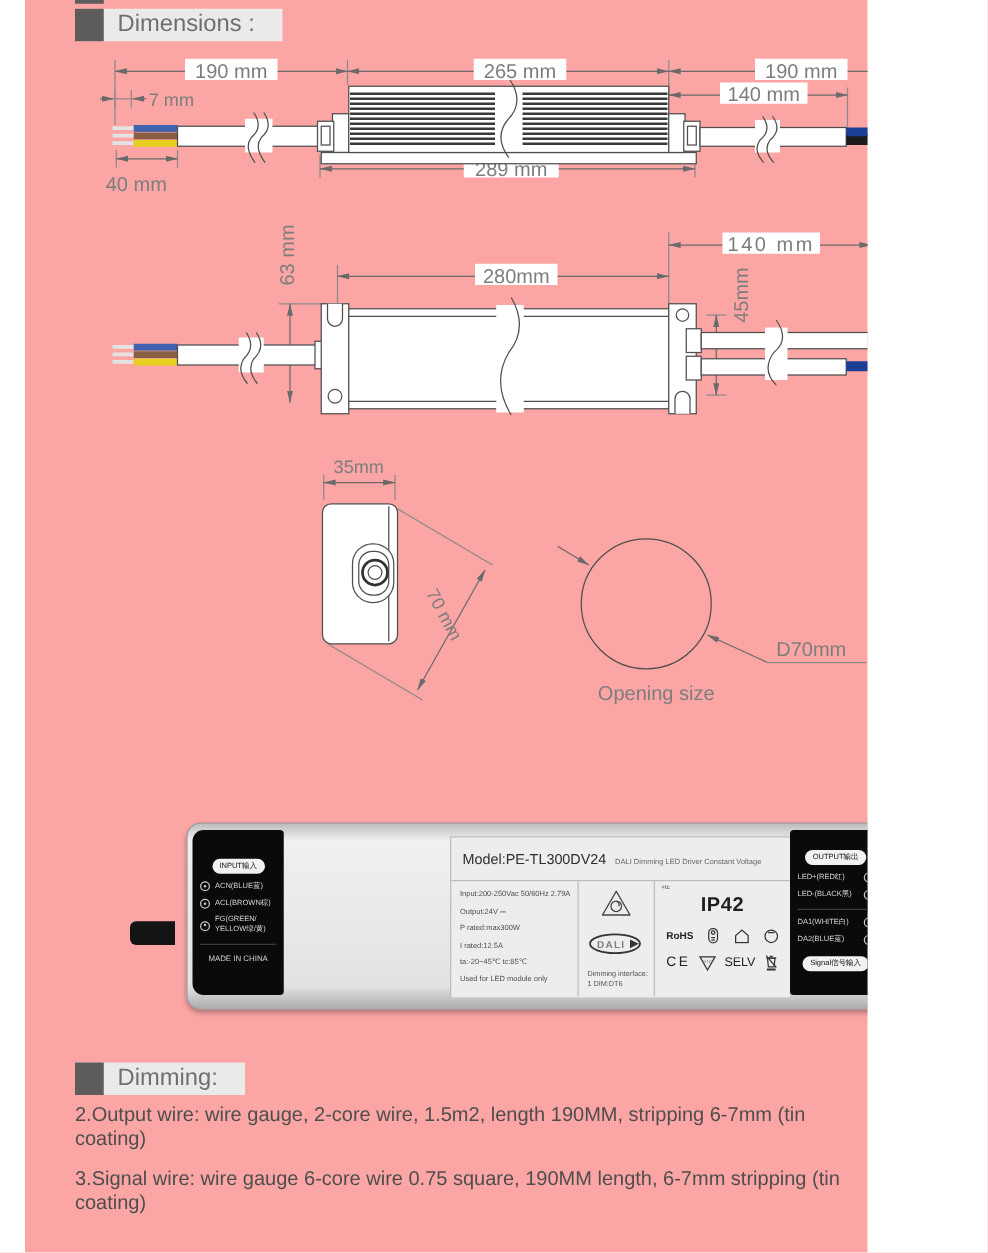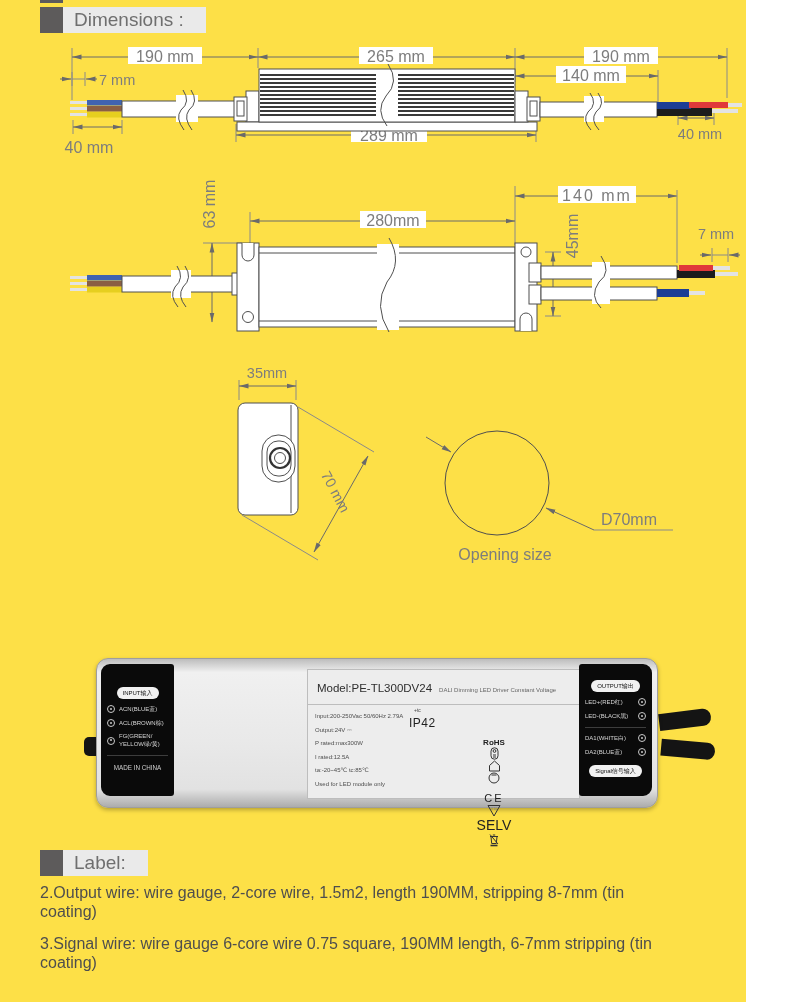--- a/index.html
+++ b/index.html
@@ -1,17 +1,17 @@
 <!DOCTYPE html>
 <html><head>
 <meta charset="utf-8">
 <style>
   html,body{margin:0;padding:0;background:#fff;}
-  .page{position:relative;width:746px;height:1002px;background:#fde047;overflow:hidden;
-        font-family:"Liberation Sans","DejaVu Sans",sans-serif;}
+  .page{position:relative;width:674px;height:1002px;background:#fca5a5;overflow:hidden;
+        font-family:"Liberation Sans","DejaVu Sans",sans-serif;margin-left:20px;}
   
   .sec{position:absolute;display:flex;align-items:center;height:26px;background:#eaeaea;padding-right:22px;}
   .sec .sq{width:23px;height:26px;background:#5d5b5b;flex:none;}
   .sec .t{font-size:19px;color:#6f6f6f;margin-left:11px;white-space:nowrap;}
   .topfrag{position:absolute;left:40px;top:0;width:23px;height:3px;background:#5d5b5b;}
   
   svg text{font-family:"Liberation Sans","DejaVu Sans",sans-serif;fill:#7d7d7d;}
   .dt{font-size:16px;} .dts{font-size:14.5px;}
   .ls{letter-spacing:2px;}
   .draw{stroke:#4f4f4f;fill:none;stroke-width:1;}
@@ -21,21 +21,21 @@
   .dim{stroke:#6a6a6a;stroke-width:1;marker-start:url(#arw);marker-end:url(#arw);}
   .dimE{stroke:#6a6a6a;stroke-width:1;marker-end:url(#arw);fill:none;}
   .dimS{stroke:#6a6a6a;stroke-width:1;marker-start:url(#arw);fill:none;}
   .wh{fill:#fff;stroke:none;}
   
   .lbl-fig{position:absolute;left:84px;top:650px;width:650px;height:170px;}
   .cable{position:absolute;background:#141414;}
   .cable.l{left:0;top:87px;width:36px;height:19px;border-radius:5px 0 0 5px;}
   .cable.r1{left:575px;top:61px;width:52px;height:17px;border-radius:0 8px 8px 0;transform:rotate(-7deg);}
   .cable.r2{left:577px;top:91px;width:54px;height:17px;border-radius:0 8px 8px 0;transform:rotate(5deg);}
-  .device{position:absolute;left:12px;top:8px;width:560px;height:148px;border-radius:12px;
+  .device{position:absolute;left:45px;top:8px;width:560px;height:148px;border-radius:12px;
           border:1px solid #9e9e9e;box-shadow:0 2px 4px rgba(0,0,0,.28);
           background:linear-gradient(180deg,#bdbdbd 0%,#f0f0f0 9%,#e9e9e9 55%,#e2e2e2 88%,#acacac 100%);}
   .panel{position:absolute;top:5px;height:132px;width:73px;background:#0a0a0a;color:#d6d6d6;overflow:hidden;}
   .panel.in{left:4px;border-radius:9px 3px 3px 9px;}
   .panel.out{right:5px;border-radius:3px 9px 9px 3px;}
   .pill{display:block;margin:0 auto;width:max-content;max-width:64px;background:#f1f1f1;color:#111;
         font-size:6px;line-height:8px;padding:2px 6px;border-radius:7px;text-align:center;}
   .panel.in .pill{margin-top:23px;}
   .panel.out .pill{margin-top:16px;}
   .trow{display:flex;align-items:center;gap:4px;padding-left:6px;margin-top:6px;font-size:6px;line-height:7px;}
@@ -50,25 +50,25 @@
   .spec-head{height:35px;border-bottom:1px solid #bdbdbd;display:flex;align-items:baseline;gap:7px;padding:12px 0 0 9px;box-sizing:border-box;}
   .model{font-size:11.5px;color:#2e2e2e;}
   .msub{font-size:6px;color:#666;}
   .spec-body{display:flex;height:92px;}
   .c1{width:101px;box-sizing:border-box;padding:5px 2px 4px 7px;font-size:6px;line-height:13.6px;color:#4e4e4e;white-space:nowrap;}
   .c2{width:62px;box-sizing:border-box;border-left:1px solid #bdbdbd;border-right:1px solid #bdbdbd;
       display:flex;flex-direction:column;align-items:center;justify-content:space-between;padding:6px 2px 5px;}
   .dimint{font-size:5.8px;line-height:8px;color:#555;align-self:flex-start;padding-left:5px;}
   .c3{flex:1;position:relative;}
   .tc{position:absolute;left:5px;top:2px;font-size:5px;color:#444;}
-  .ip{font-size:12px;font-weight:normal;color:#1f1f1f;margin-top:11px;letter-spacing:.5px;}
-  .crow{display:flex;align-items:center;justify-content:space-between;padding:0 9px;margin-top:8px;flex-direction:column;}
+  .ip{text-align:center;font-size:16px;font-weight:bold;color:#1f1f1f;margin-top:11px;letter-spacing:.5px;}
+  .crow{display:flex;align-items:center;justify-content:space-between;padding:0 9px;margin-top:8px;}
   .rohs{font-weight:bold;font-size:8px;color:#222;}
   .ce{font-size:11px;color:#222;letter-spacing:2px;}
-  .selv{font-size:14px;color:#222;}
+  .selv{font-size:10px;color:#222;}
   
   .wiring{position:absolute;left:40px;top:884px;width:720px;font-size:16px;color:#4e4e4e;}
   .wiring .item{margin:0 0 14px 0;line-height:18.5px;}
   .wiring .ln{white-space:nowrap;}
 </style>
 </head>
 <body>
 
 <div class="page">
 
@@ -278,20 +278,36 @@
         </div>
         <div class="spec-body">
           <div class="c1">
             <div>Input:200-250Vac 50/60Hz  2.79A</div>
             <div>Output:24V ⎓</div>
             <div>P rated:max300W</div>
             <div>I rated:12.5A</div>
             <div>ta:-20~45℃  tc:85℃</div>
             <div>Used for LED module only</div>
           </div>
+          <div class="c2">
+            <svg width="26" height="23" viewBox="0 0 26 23">
+              <path d="M13,2 L24,21 H2 Z" fill="none" stroke="#444" stroke-width="1.1" stroke-linejoin="round"></path>
+              <circle cx="13" cy="14" r="4.2" fill="none" stroke="#444" stroke-width="1"></circle>
+              <path d="M13,10 q3,1 2,4" fill="none" stroke="#444" stroke-width="1"></path>
+            </svg>
+            <svg width="46" height="18" viewBox="0 0 46 18">
+              <ellipse cx="22" cy="9" rx="20" ry="7.5" fill="none" stroke="#333" stroke-width="1.4"></ellipse>
+              <text x="19" y="12" text-anchor="middle" font-size="8" font-weight="bold" fill="#222" letter-spacing="1">DALI</text>
+              <path d="M34,5.5 L41,9 L34,12.5 Z" fill="#333"></path>
+            </svg>
+            <div class="dimint">
+              <div>Dimming interface:</div>
+              <div>1 DIM:DT6</div>
+            </div>
+          </div>
           <div class="c3">
             <span class="tc">+tc</span>
             <div class="ip">IP42</div>
             <div class="crow">
               <span class="rohs">RoHS</span>
               <svg width="9" height="13" viewBox="0 0 9 13">
                 <rect x="1" y="0.8" width="7" height="11.4" rx="3.4" fill="none" stroke="#333"></rect>
                 <circle cx="4.5" cy="4" r="1.4" fill="none" stroke="#333"></circle>
                 <path d="M3,8 H6 M3,10 H6" stroke="#333" fill="none"></path>
               </svg>
@@ -340,26 +356,26 @@
           <span>DA2(BLUE蓝)</span>
           <span class="ticon"></span>
         </div>
         <span class="pill" style="margin-top:9px;">Signal信号输入</span>
       </div>
     </div>
   </div>
 
   <div class="sec" style="left:40px;top:850px;">
     <div class="sq"></div>
-    <span class="t">Label:</span>
+    <span class="t">Dimming:</span>
   </div>
 
   <div class="wiring">
     <div class="item">
-      <div class="ln">2.Output wire: wire gauge, 2-core wire, 1.5m2, length 190MM, stripping 8-7mm (tin</div>
+      <div class="ln">2.Output wire: wire gauge, 2-core wire, 1.5m2, length 190MM, stripping 6-7mm (tin</div>
       <div class="ln">coating)</div>
     </div>
     <div class="item">
       <div class="ln">3.Signal wire: wire gauge 6-core wire 0.75 square, 190MM length, 6-7mm stripping (tin</div>
       <div class="ln">coating)</div>
     </div>
   </div>
 
 </div>
 

